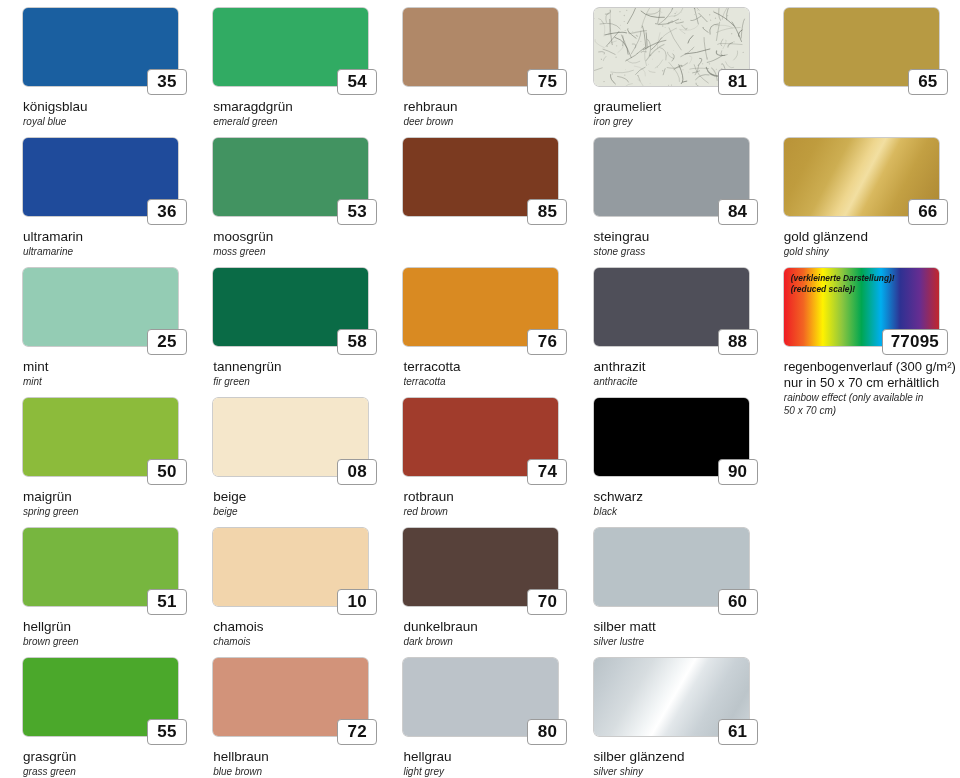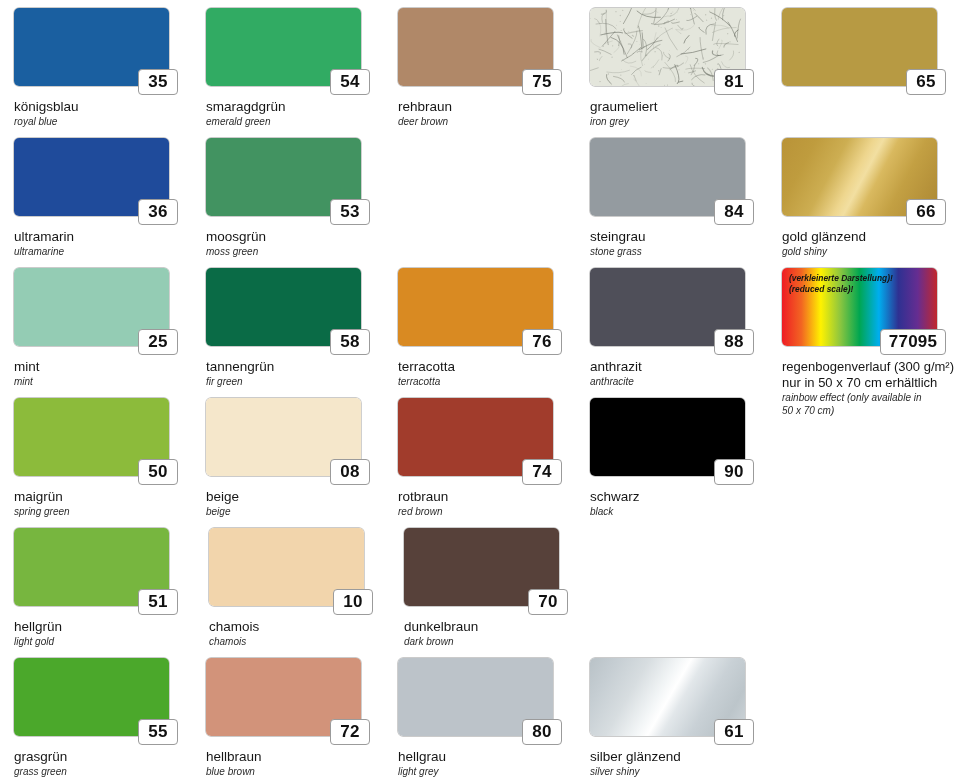--- a/index.html
+++ b/index.html
@@ -7,21 +7,21 @@
   body{
     width:960px;height:778px;
     background:#ffffff;
     font-family:"Liberation Sans", sans-serif;
     color:#1a1a1a;
     overflow:hidden;
   }
   #grid{
     position:relative;
     width:960px;height:778px;
-    padding:8px 0 0 0;
+    padding:8px 0 0 9px;
     box-sizing:border-box;
   }
   .row{
     display:flex;
     height:130px;
   }
   .cell{
     width:195px;
     padding-left:14px;
     box-sizing:border-box;
@@ -367,20 +367,24 @@
         <div class="swatch">
           <div class="fill" style="background:#429361"></div>
           <div class="badge">53</div>
         </div>
         <div class="caption">
           <div class="name-de">moosgrün</div>
           <div class="name-en">moss green</div>
         </div>
       </div>
       <div class="cell">
+        <div class="swatch">
+          <div class="fill" style="background:#7b3a20"></div>
+          <div class="badge">85</div>
+        </div>
       </div>
       <div class="cell">
         <div class="swatch">
           <div class="fill" style="background:#949ba0"></div>
           <div class="badge">84</div>
         </div>
         <div class="caption">
           <div class="name-de">steingrau</div>
           <div class="name-en">stone grass</div>
         </div>
@@ -498,41 +502,51 @@
       <div class="cell empty"></div>
     </div>
     <div class="row">
       <div class="cell">
         <div class="swatch">
           <div class="fill" style="background:#77b63f"></div>
           <div class="badge">51</div>
         </div>
         <div class="caption">
           <div class="name-de">hellgrün</div>
-          <div class="name-en">light gold</div>
+          <div class="name-en">brown green</div>
         </div>
       </div>
       <div class="cell">
         <div class="swatch">
           <div class="fill" style="background:#f2d5ac"></div>
           <div class="badge">10</div>
         </div>
         <div class="caption">
           <div class="name-de">chamois</div>
           <div class="name-en">chamois</div>
         </div>
       </div>
       <div class="cell">
         <div class="swatch">
           <div class="fill" style="background:#57413a"></div>
           <div class="badge">70</div>
         </div>
         <div class="caption">
           <div class="name-de">dunkelbraun</div>
           <div class="name-en">dark brown</div>
+        </div>
+      </div>
+      <div class="cell">
+        <div class="swatch">
+          <div class="fill" style="background:#b8c2c7"></div>
+          <div class="badge">60</div>
+        </div>
+        <div class="caption">
+          <div class="name-de">silber matt</div>
+          <div class="name-en">silver lustre</div>
         </div>
       </div>
       <div class="cell empty"></div>
     </div>
     <div class="row">
       <div class="cell">
         <div class="swatch">
           <div class="fill" style="background:#4ba82b"></div>
           <div class="badge">55</div>
         </div>

